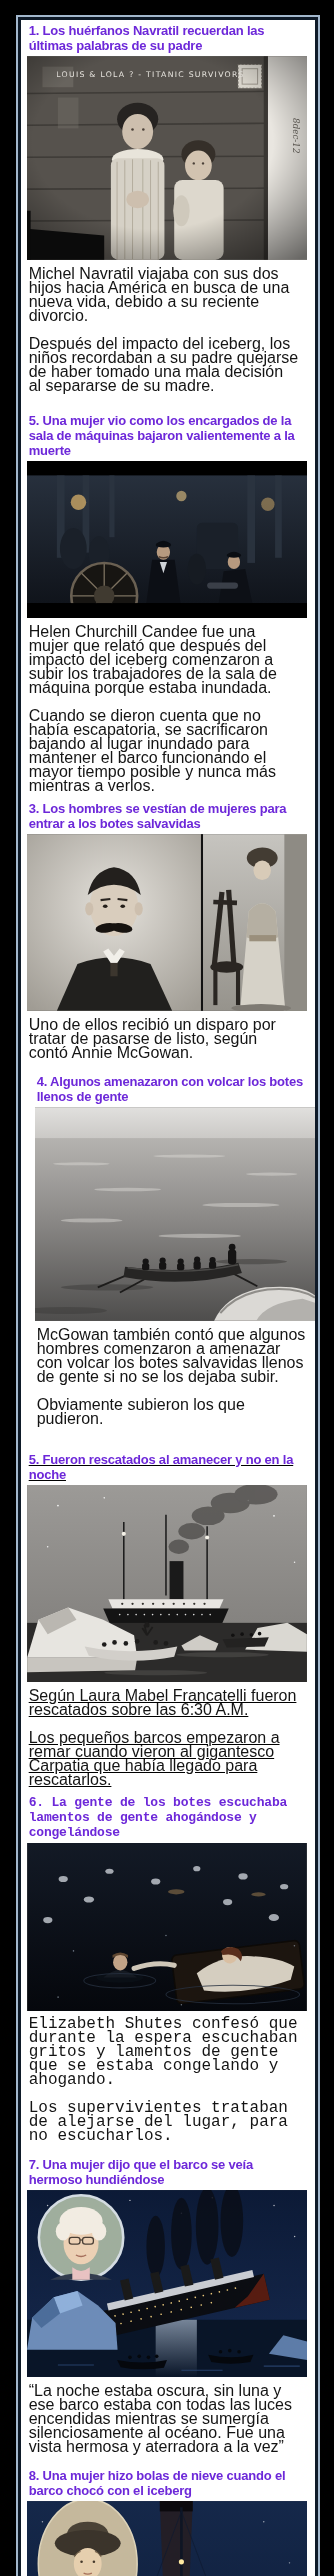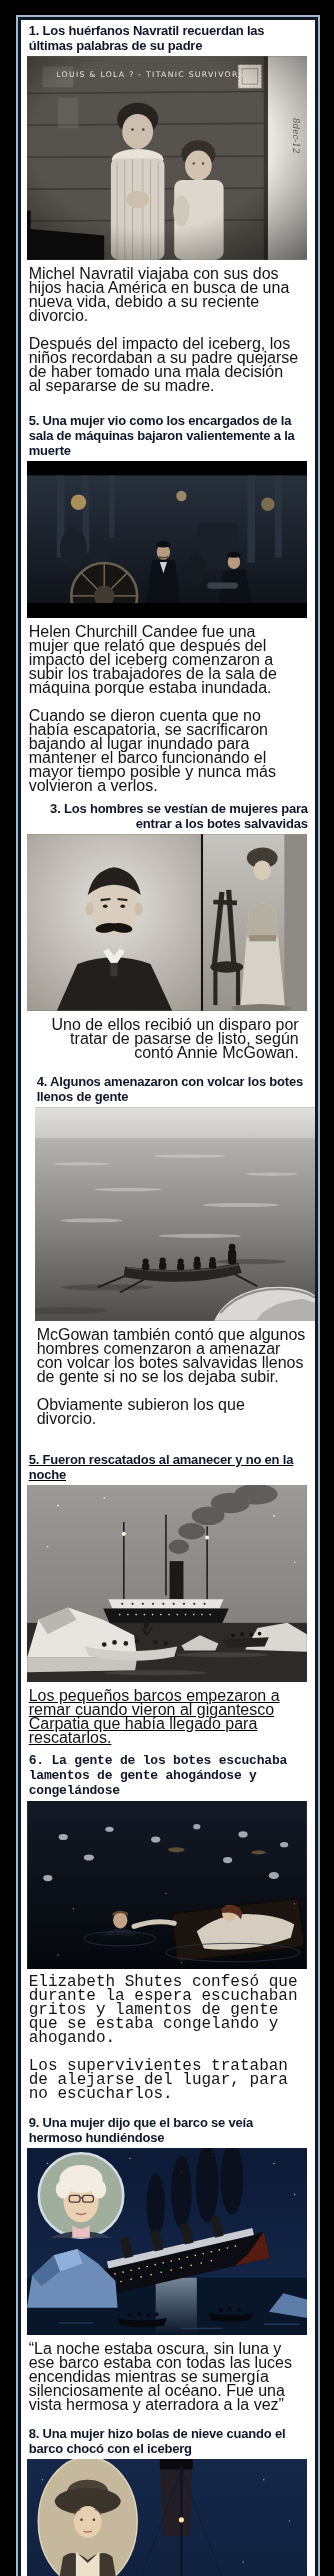--- a/index.html
+++ b/index.html
@@ -1,28 +1,28 @@
 <!DOCTYPE html>
 <html style="font-size:8.2px"><head>
 <meta charset="utf-8">
 <style>
   html,body{margin:0;padding:0;background:#000;}
   #page{position:relative;width:335px;height:2923px;background:#000;overflow:hidden;
         font-family:"Liberation Sans",sans-serif;}
   .panel{margin:17px 17.5px 0;border:3.1px solid #0e1a28;outline:2.1px solid #a3b8cd;
          background:#fff;padding:3.1px 6.7px 2.1px;}
-  .sec h2{font-size:13px;line-height:15px;font-weight:bold;color:#0f172a;
+  .sec h2{font-size:13px;line-height:15px;font-weight:bold;color:#6d28d9;
           margin:0 0 3.1px;letter-spacing:-0.2px;padding-left:1.5px;}
   .pic{width:280px;margin:0 0 6.7px;overflow:hidden;background:#666;font-size:0;}
   .pic svg{display:block;}
   .sec p{font-size:16px;line-height:14px;color:#141414;margin:0 0 14px;
          padding-left:1.5px;width:270px;}
   .sec p.p2{margin-bottom:0;}
   .sec{margin-bottom:15.5px;}
-  .s1{margin-bottom:20px;} .s2{margin-bottom:8.2px;} .s3{margin-bottom:14.4px;text-align:right;}
+  .s1{margin-bottom:20px;} .s2{margin-bottom:8.2px;} .s3{margin-bottom:14.4px;}
   .s4{margin-bottom:26px;padding-left:8px;} .s5{margin-bottom:8px;text-decoration:underline;} .s6{margin-bottom:14px;font-family:Liberation Mono, monospace;}
   .s7{margin-bottom:14px;} .s8{margin-bottom:0;}
   .i1{height:204px;} .i2{height:157px;} .i3{height:177px;} .i4{height:214px;}
   .i5{height:197px;} .i6{height:168px;} .i7{height:187px;} .i8{height:309px;}
 </style>
 </head>
 <body>
 
 <div id="page">
   <div class="panel">
@@ -145,21 +145,21 @@
             <ellipse cx="402" cy="196" rx="12" ry="14" fill="#b79a7f"></ellipse>
             <ellipse cx="402" cy="183" rx="14" ry="5" fill="#0a0d12"></ellipse>
             <path d="M390,186 Q402,179 414,186 L414,181 Q402,172 390,181 Z" fill="#0a0d12"></path>
             <rect x="350" y="236" width="60" height="12" rx="6" fill="#3a3f48"></rect>
           </g>
           <ellipse cx="330" cy="210" rx="18" ry="30" fill="#161b22"></ellipse>
           <rect x="0" y="276" width="544" height="29" fill="#000000"></rect>
         </svg>
       </div>
       <p>Helen Churchill Candee fue una mujer que relató que después del impacto del iceberg comenzaron a subir los trabajadores de la sala de máquina porque estaba inundada.</p>
-      <p class="p2">Cuando se dieron cuenta que no había escapatoria, se sacrificaron bajando al lugar inundado para mantener el barco funcionando el mayor tiempo posible y nunca más volvieron a verlos.</p>
+      <p class="p2">Cuando se dieron cuenta que no había escapatoria, se sacrificaron bajando al lugar inundado para mantener el barco funcionando el mayor tiempo posible y nunca más mientras a verlos.</p>
     </div>
 
     <div class="sec s3">
       <h2>3. Los hombres se vestían de mujeres para entrar a los botes salvavidas</h2>
       <div class="pic i3">
         <svg width="280" height="177" viewBox="0 0 544 343" xmlns="http://www.w3.org/2000/svg">
           <defs>
             <radialGradient id="p3a" cx="50%" cy="40%" r="75%">
               <stop offset="0" stop-color="#e4e1db"></stop>
                 <stop offset="100%" stop-color="#a09c94"></stop>
@@ -269,21 +269,21 @@
           </g>
 
           <g>
             <path d="M348,415 Q372,362 448,350 Q518,344 544,366 L544,415 Z" fill="#dbd9d5"></path>
             <path d="M360,400 Q392,362 452,354 Q512,349 544,370" stroke="#8f8d89" stroke-width="4" fill="none"></path>
             <path d="M430,415 Q448,380 520,372 L544,380 L544,415 Z" fill="#b3b1ad"></path>
           </g>
         </svg>
       </div>
       <p>McGowan también contó que algunos hombres comenzaron a amenazar con volcar los botes salvavidas llenos de gente si no se los dejaba subir.</p>
-      <p class="p2">Obviamente subieron los que divorcio.</p>
+      <p class="p2">Obviamente subieron los que pudieron.</p>
     </div>
 
     <div class="sec s5">
       <h2>5. Fueron rescatados al amanecer y no en la noche</h2>
       <div class="pic i5">
         <svg width="280" height="197" viewBox="0 0 544 383" xmlns="http://www.w3.org/2000/svg">
           <defs>
             <linearGradient id="sky5" x1="0" y1="0" x2="0" y2="1">
               <stop offset="0" stop-color="#9c9a97"></stop>
                 <stop offset="1" stop-color="#83817e"></stop>
@@ -372,20 +372,21 @@
             <path d="M380,300 L470,296 L462,314 L388,316 Z" fill="#232221"></path>
             <g fill="#111010">
                 <circle cx="400" cy="292" r="3.5"></circle>
                 <circle cx="418" cy="290" r="3.5"></circle>
                 <circle cx="436" cy="291" r="3.5"></circle>
                 <circle cx="452" cy="289" r="3.5"></circle>
               </g>
           </g>
         </svg>
       </div>
+      <p>Según Laura Mabel Francatelli fueron rescatados sobre las 6:30 A.M.</p>
       <p class="p2">Los pequeños barcos empezaron a remar cuando vieron al gigantesco Carpatia que había llegado para rescatarlos.</p>
     </div>
 
     <div class="sec s6">
       <h2>6. La gente de los botes escuchaba lamentos de gente ahogándose y congelándose</h2>
       <div class="pic i6">
         <svg width="280" height="168" viewBox="0 0 544 327" xmlns="http://www.w3.org/2000/svg">
           <defs>
             <linearGradient id="wat6" x1="0" y1="0" x2="0" y2="1">
               <stop offset="0" stop-color="#131a26"></stop>
@@ -437,21 +438,21 @@
             <circle cx="60" cy="300" r="1.5"></circle>
               <circle cx="300" cy="315" r="1.5"></circle>
           </g>
         </svg>
       </div>
       <p>Elizabeth Shutes confesó que durante la espera escuchaban gritos y lamentos de gente que se estaba congelando y ahogando.</p>
       <p class="p2">Los supervivientes trataban de alejarse del lugar, para no escucharlos.</p>
     </div>
 
     <div class="sec s7">
-      <h2>9. Una mujer dijo que el barco se veía hermoso hundiéndose</h2>
+      <h2>7. Una mujer dijo que el barco se veía hermoso hundiéndose</h2>
       <div class="pic i7">
         <svg width="280" height="187" viewBox="0 0 544 363" xmlns="http://www.w3.org/2000/svg">
           <defs>
             <linearGradient id="sky7" x1="0" y1="0" x2="0" y2="1">
               <stop offset="0" stop-color="#0c1a36"></stop>
                 <stop offset="1" stop-color="#16294e"></stop>
             </linearGradient>
             <linearGradient id="moon7" x1="0" y1="0" x2="0" y2="1">
               <stop offset="0" stop-color="#cfe0f4" stop-opacity="0.55"></stop>
                 <stop offset="1" stop-color="#cfe0f4" stop-opacity="0"></stop>

